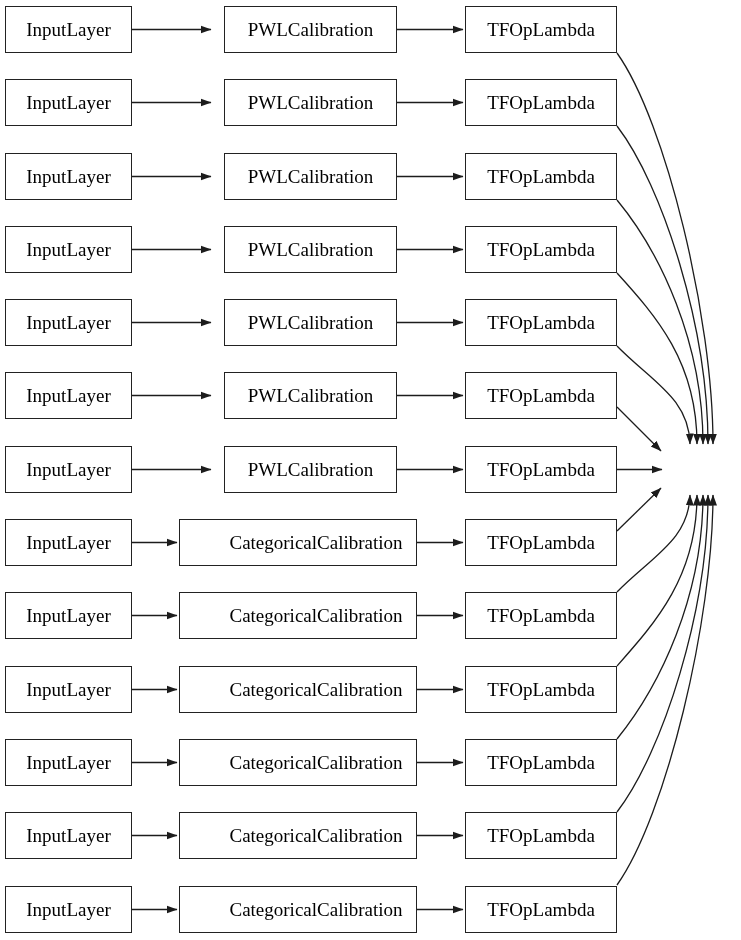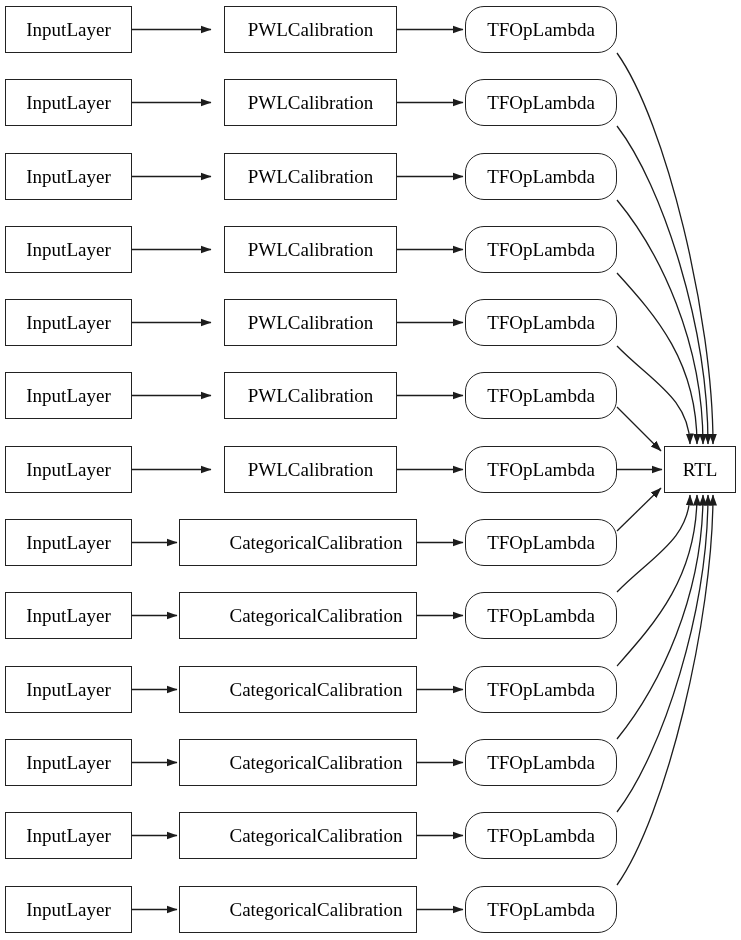--- a/index.html
+++ b/index.html
@@ -18,21 +18,21 @@
     background:#ffffff;
     border:1.4px solid #222222;
     color:#000000;
     font-size:19px;
     display:flex;align-items:center;justify-content:center;
     white-space:nowrap;
   }
   .col-input{left:5px;width:127px;}
   .col-pwl{left:224px;width:173px;}
   .col-cat{left:179px;width:238px;padding-left:36px;}
-  .col-lambda{left:465px;width:152px;border-radius:19px;}
+  .col-lambda{left:465px;width:152px;}
   .rtl{left:664px;top:446px;width:72px;}
   path{fill:none;stroke:#1c1c1c;stroke-width:1.3px;}
 </style>
 </head>
 <body>
 
 <div id="canvas">
 
   <svg id="edges" viewBox="0 0 741 940" xmlns="http://www.w3.org/2000/svg">
     <defs>
@@ -129,15 +129,14 @@
   <div class="node col-lambda" style="top:739px">TFOpLambda</div>
 
   <div class="node col-input" style="top:812px">InputLayer</div>
   <div class="node col-cat" style="top:812px">CategoricalCalibration</div>
   <div class="node col-lambda" style="top:812px">TFOpLambda</div>
 
   <div class="node col-input" style="top:886px">InputLayer</div>
   <div class="node col-cat" style="top:886px">CategoricalCalibration</div>
   <div class="node col-lambda" style="top:886px">TFOpLambda</div>
 
-  <div class="node rtl">RTL</div>
 
 </div>
 
 </body></html>

